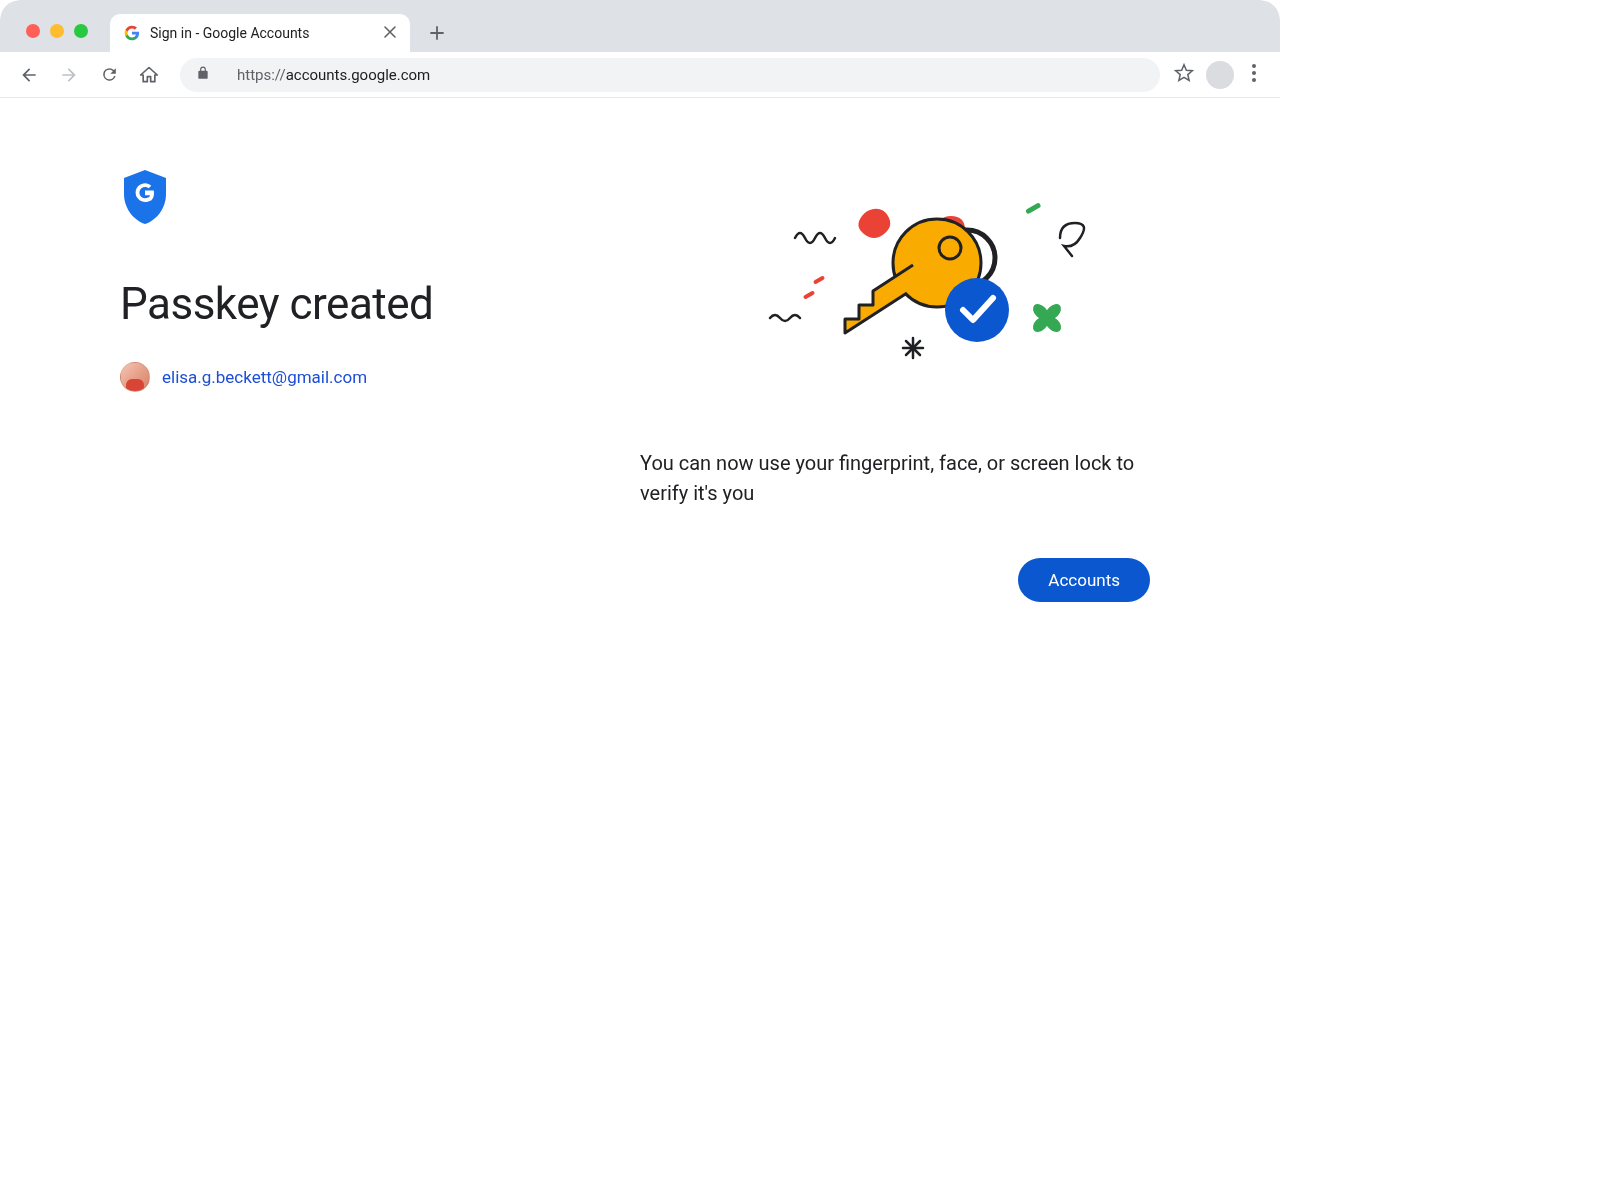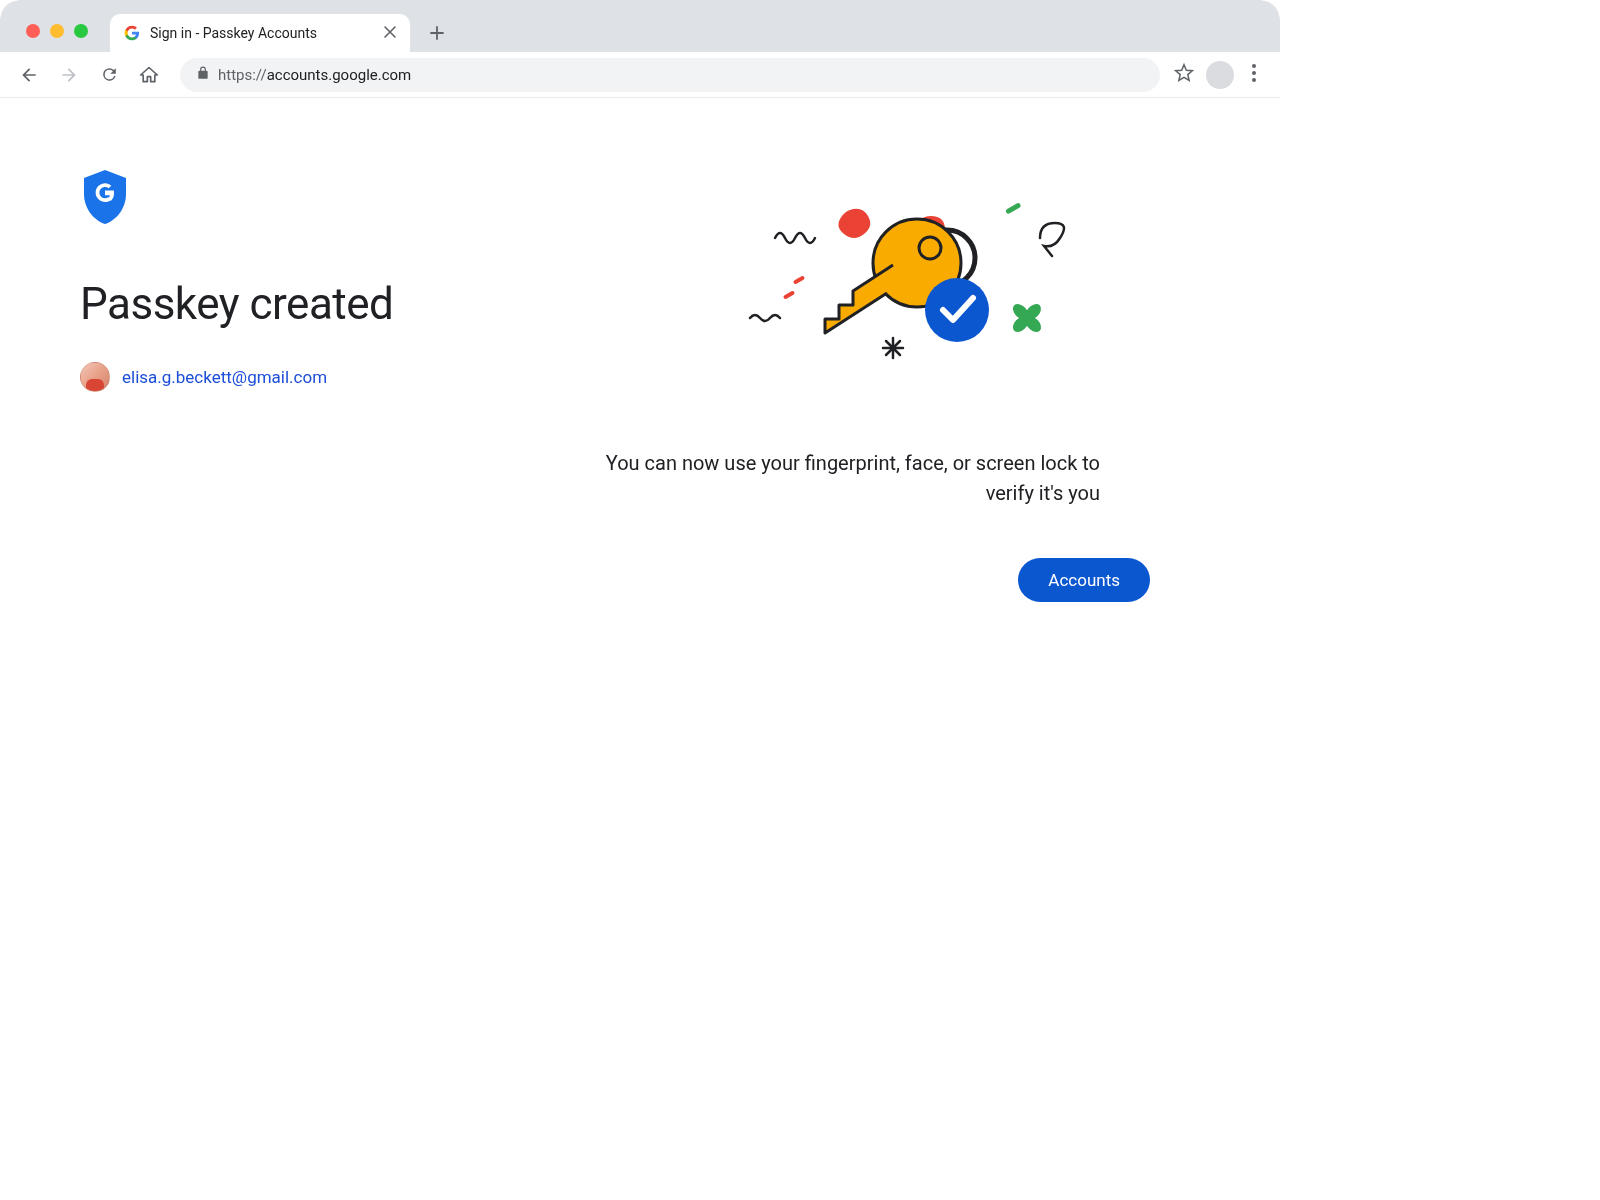--- a/index.html
+++ b/index.html
@@ -73,40 +73,40 @@
   }
   .nav-btn.disabled { color: #bdc1c6; }
   .omnibox {
     flex: 1;
     height: 34px;
     background: #f1f3f4;
     border-radius: 17px;
     display: flex;
     align-items: center;
     padding: 0 16px;
-    gap: 8px;
+    gap: 27px;
     font-size: 15px;
     color: #202124;
     margin: 16px 8px;
   }
   .omnibox .lock { color: #5f6368; }
   .omnibox .url-dim { color: #5f6368; }
   .toolbar-right {
     display: flex; align-items: center; gap: 12px;
     padding-right: 6px;
   }
   .star { color: #5f6368; cursor: pointer; }
   .avatar-btn {
     width: 28px; height: 28px; border-radius: 50%;
     background: #dadce0;
   }
   .menu-dots { color: #5f6368; cursor: pointer; padding: 0 6px; }
 
   .page {
-    padding: 70px 130px 0 80px;
+    padding: 70px 130px 0 120px;
     display: flex;
     gap: 40px;
   }
   .left-col {
     flex: 0 0 480px;
   }
   .right-col {
     flex: 1;
     padding-top: 20px;
   }
@@ -145,21 +145,20 @@
     width: 420px; height: 210px;
     position: relative;
     margin: 0 auto 50px;
   }
   .body-text {
     font-size: 20px;
     color: #202124;
     line-height: 1.5;
     margin-bottom: 50px;
     max-width: 500px;
-    text-align: right;
   }
   .actions {
     display: flex;
     justify-content: flex-end;
   }
   .btn-primary {
     background: #0b57d0;
     color: #fff;
     border: none;
     border-radius: 24px;
@@ -180,21 +179,21 @@
   </div>
   <div class="tab">
     <span class="favicon">
       <svg viewBox="0 0 48 48" width="16" height="16">
         <path fill="#4285F4" d="M45.12 24.5c0-1.56-.14-3.06-.4-4.5H24v8.51h11.84c-.51 2.75-2.06 5.08-4.39 6.64v5.52h7.11c4.16-3.83 6.56-9.47 6.56-16.17z"></path>
         <path fill="#34A853" d="M24 46c5.94 0 10.92-1.97 14.56-5.33l-7.11-5.52c-1.97 1.32-4.49 2.1-7.45 2.1-5.73 0-10.58-3.87-12.31-9.07H4.34v5.7C7.96 41.07 15.4 46 24 46z"></path>
         <path fill="#FBBC05" d="M11.69 28.18C11.25 26.86 11 25.45 11 24s.25-2.86.69-4.18v-5.7H4.34C2.85 17.09 2 20.45 2 24c0 3.55.85 6.91 2.34 9.88l7.35-5.7z"></path>
         <path fill="#EA4335" d="M24 10.75c3.23 0 6.13 1.11 8.41 3.29l6.31-6.31C34.91 4.18 29.93 2 24 2 15.4 2 7.96 6.93 4.34 14.12l7.35 5.7c1.73-5.2 6.58-9.07 12.31-9.07z"></path>
       </svg>
     </span>
-    <span class="title">Sign in - Passkey Accounts</span>
+    <span class="title">Sign in - Google Accounts</span>
     <span class="close">
       <svg width="12" height="12" viewBox="0 0 12 12">
           <path d="M1 1 L11 11 M11 1 L1 11" stroke="#5f6368" stroke-width="1.6" stroke-linecap="round"></path>
         </svg>
     </span>
   </div>
   <div class="new-tab">
     <svg width="14" height="14" viewBox="0 0 14 14">
         <path d="M7 1 V13 M1 7 H13" stroke="#5f6368" stroke-width="1.8" stroke-linecap="round"></path>
       </svg>

